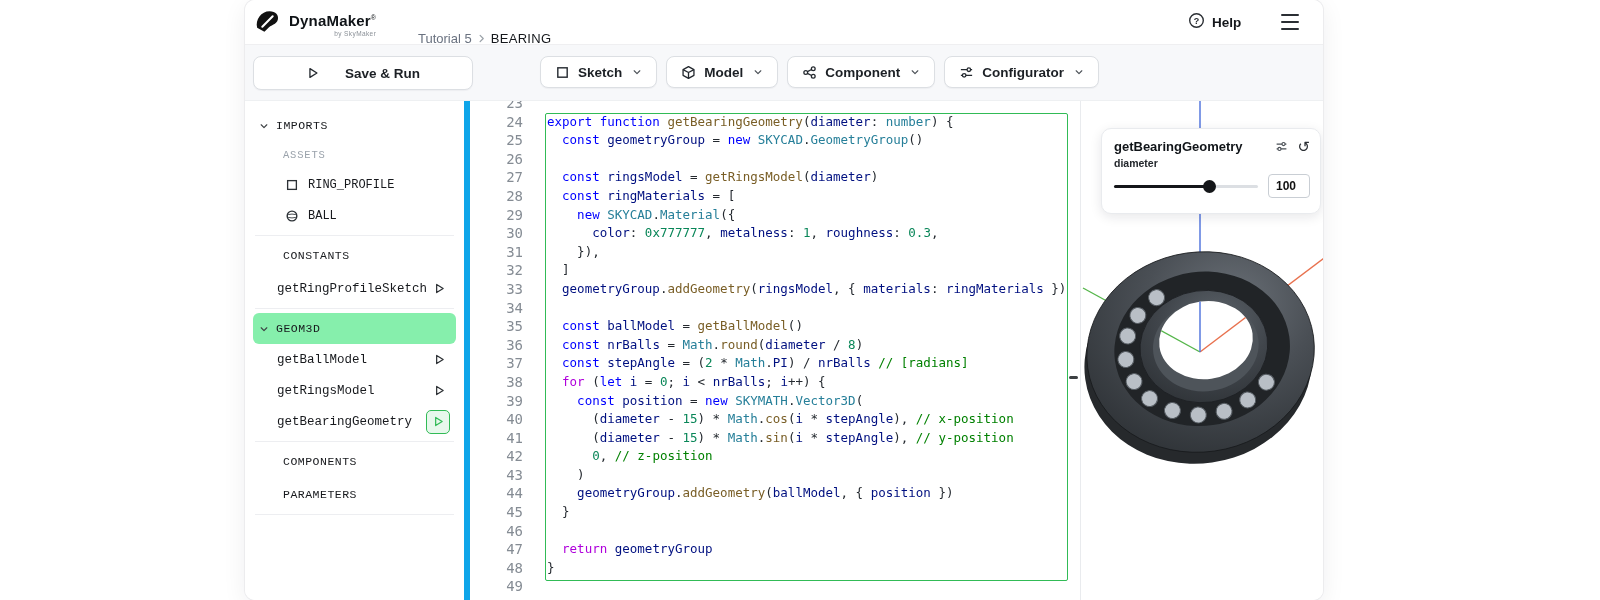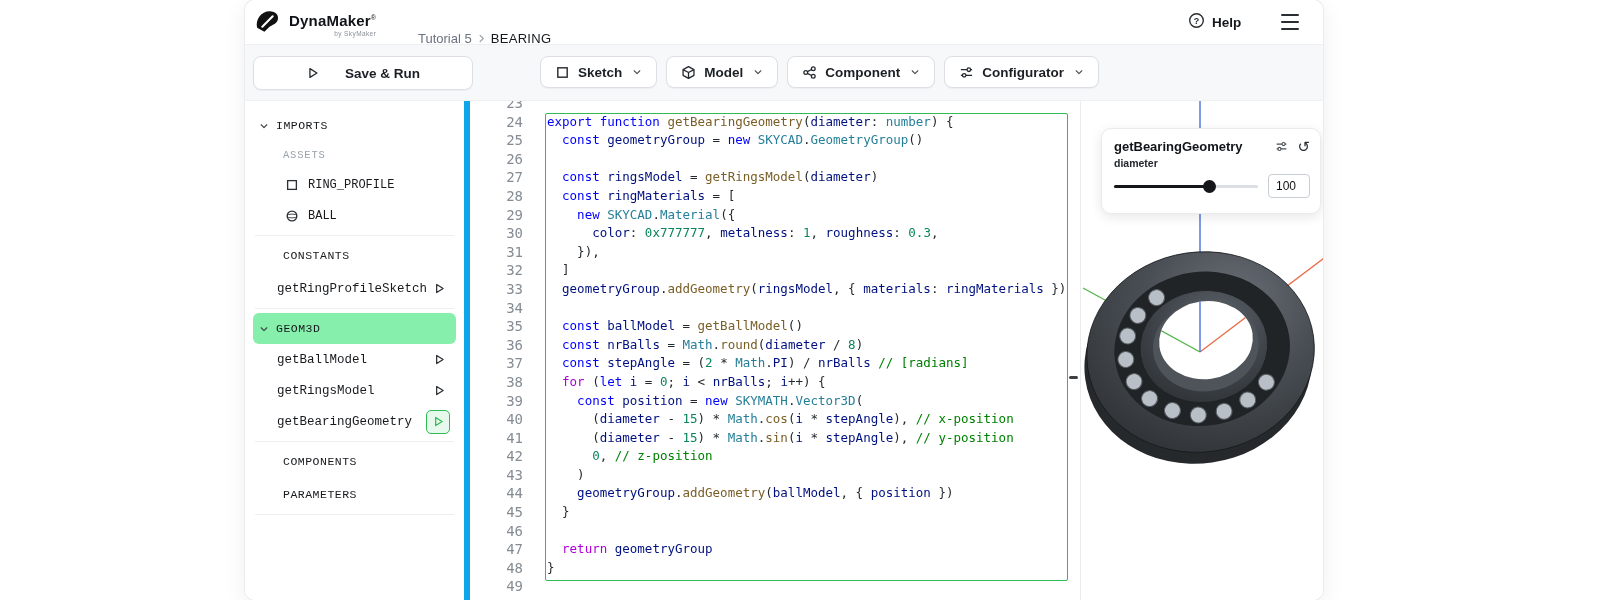--- a/index.html
+++ b/index.html
@@ -78,21 +78,21 @@
   .card-title{flex:1;font-size:13px;font-weight:700;color:#101418;}
   .card-ic{display:flex;align-items:center;color:#4b5157;cursor:pointer;}
   .reset-glyph{font-size:15px;line-height:14px;color:#2a2e33;font-family:"DejaVu Sans",sans-serif;}
   .card-param{padding:3px 12px 0;font-size:10.5px;font-weight:600;color:#23272c;}
   .card-ctrl{display:flex;align-items:center;gap:10px;padding:5px 10px 0 12px;}
   .slider{position:relative;flex:1;height:15px;cursor:pointer;}
   .slider-track{position:absolute;left:0;right:0;top:6px;height:3.5px;border-radius:2px;background:#dcdfe3;}
   .slider-fill{position:absolute;left:0;top:6px;height:3.5px;border-radius:2px;background:#141619;}
   .slider-thumb{position:absolute;top:1.5px;width:13px;height:13px;border-radius:50%;background:#141619;}
   .val-input{width:42px;height:24px;border:1px solid #c9ced4;border-radius:4px;font-size:12px;padding:0 0 0 7px;
-    color:#111;box-sizing:border-box;font-family:"Liberation Sans",sans-serif;background:#fff;}
+    color:#111;box-sizing:border-box;font-family:"Liberation Sans",sans-serif;background:#fff;font-weight:bold;}
 </style>
 </head>
 <body>
 
 <div class="stage">
   <div class="window">
 
     <div class="hd">
       <div class="hd-brand">
         <span>

